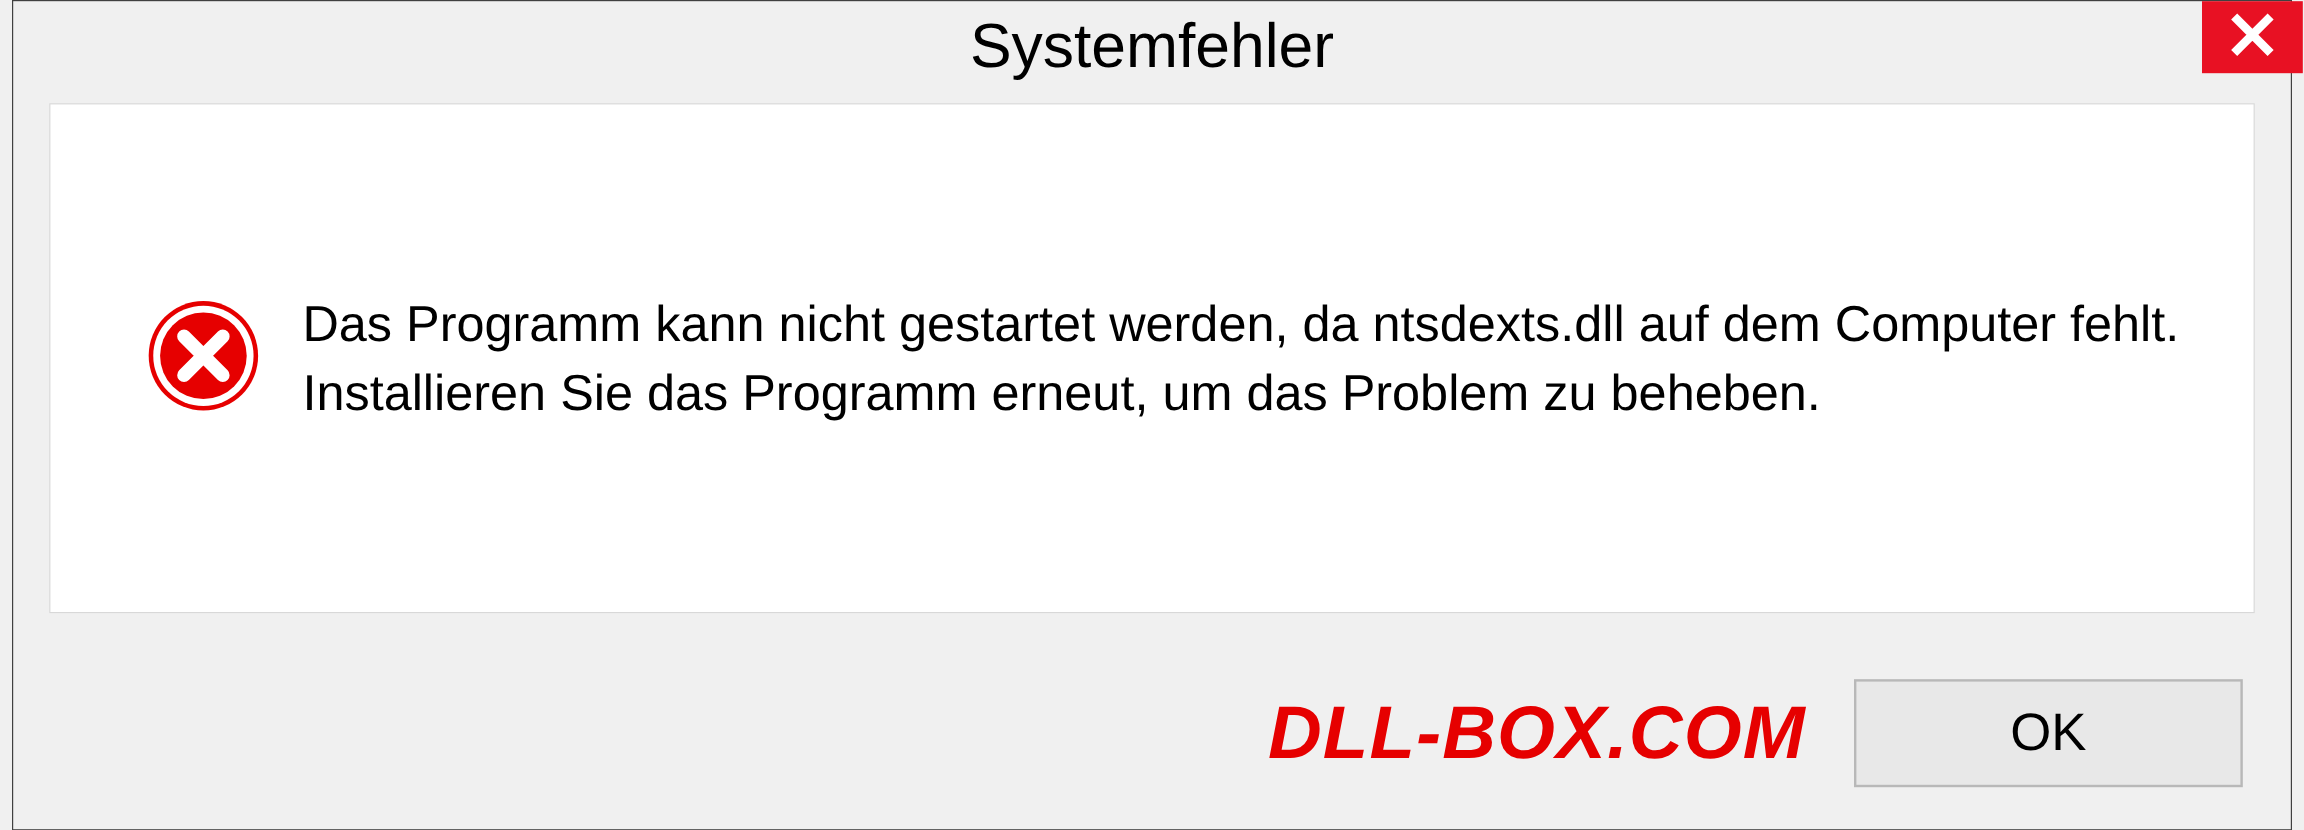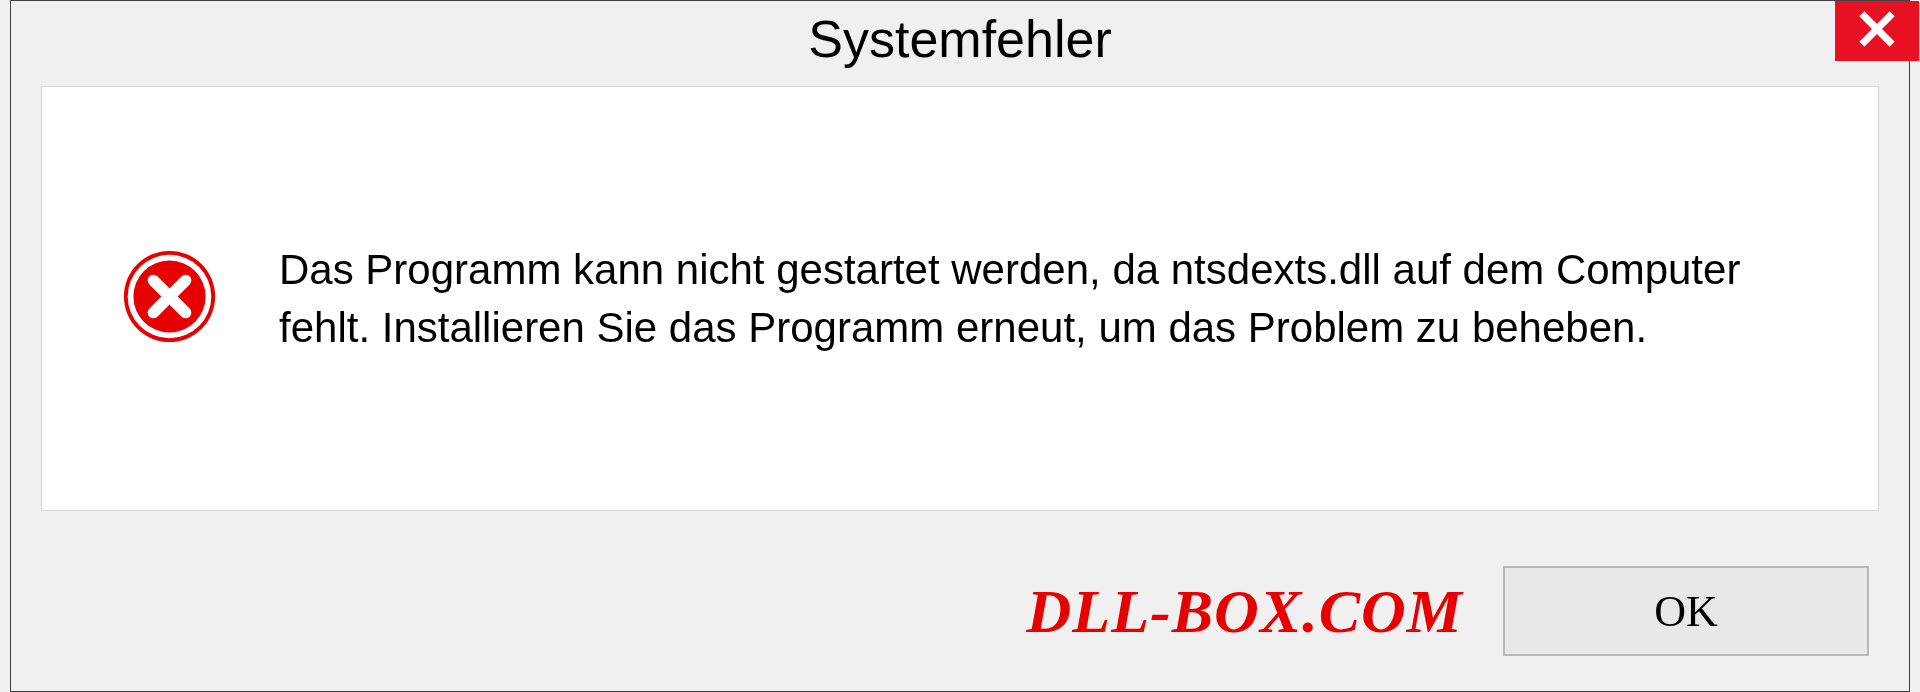--- a/index.html
+++ b/index.html
@@ -52,21 +52,21 @@
       height: 38px;
     }
     .content-area {
       margin: 10px 30px 0 30px;
       background: #ffffff;
       border: 1px solid #d8d8d8;
       height: 425px;
       display: flex;
       align-items: center;
       padding: 0 40px 0 80px;
-      gap: 62px;
+      gap: 35px;
     }
     .error-icon-wrap {
       flex-shrink: 0;
     }
     .error-icon-wrap svg {
       width: 95px;
       height: 95px;
     }
     .message-text {
       font-size: 42px;
@@ -77,31 +77,30 @@
       position: absolute;
       bottom: 20px;
       left: 0;
       right: 0;
       height: 120px;
       display: flex;
       align-items: center;
       justify-content: flex-end;
       padding-right: 40px;
       gap: 40px;
-      font-family: Liberation Serif, serif;
     }
     .watermark {
       font-size: 62px;
       font-weight: 900;
       font-style: italic;
       color: #e60000;
       letter-spacing: 1px;
     }
     .ok-button {
-      width: 366px;
+      width: 324px;
       height: 90px;
       background: #e8e8e8;
       border: 2px solid #b8b8b8;
       font-size: 44px;
       color: #000;
       cursor: pointer;
       font-family: inherit;
     }
   </style>
 </head>

